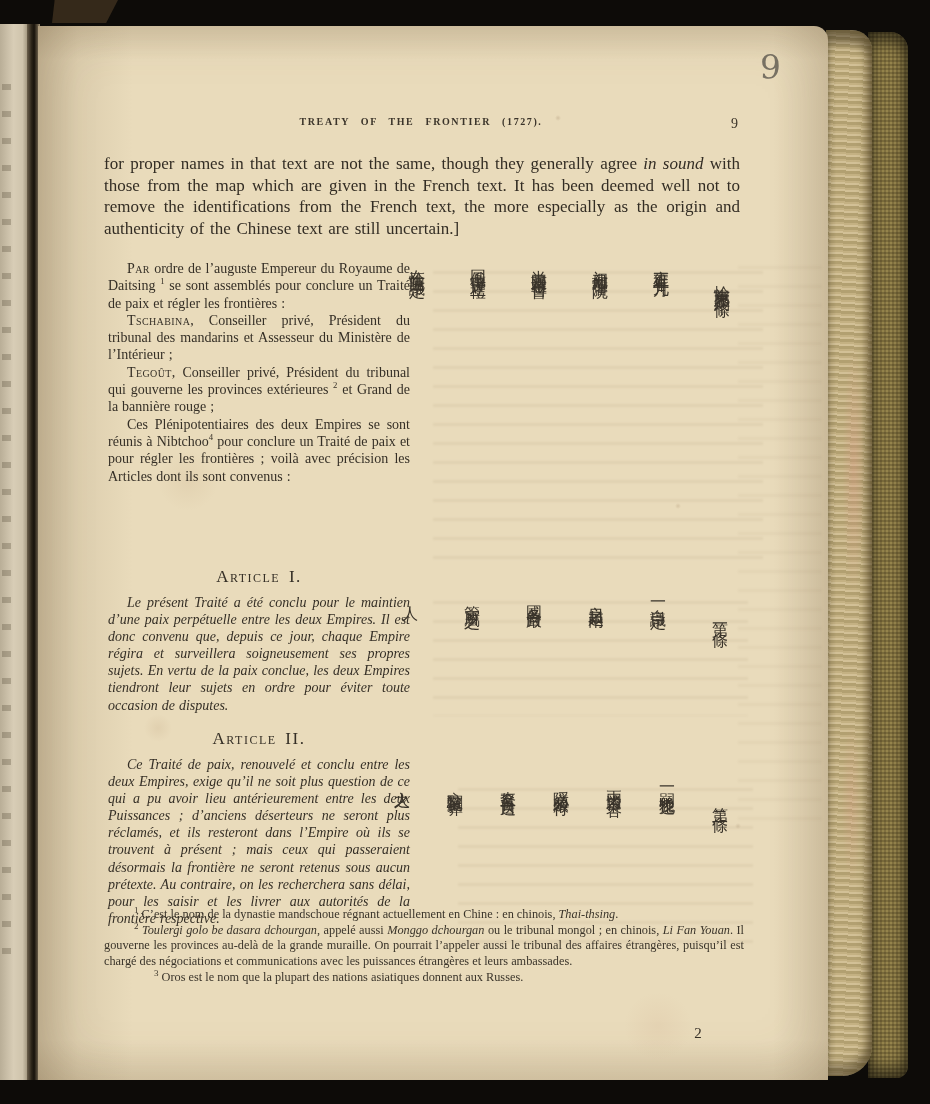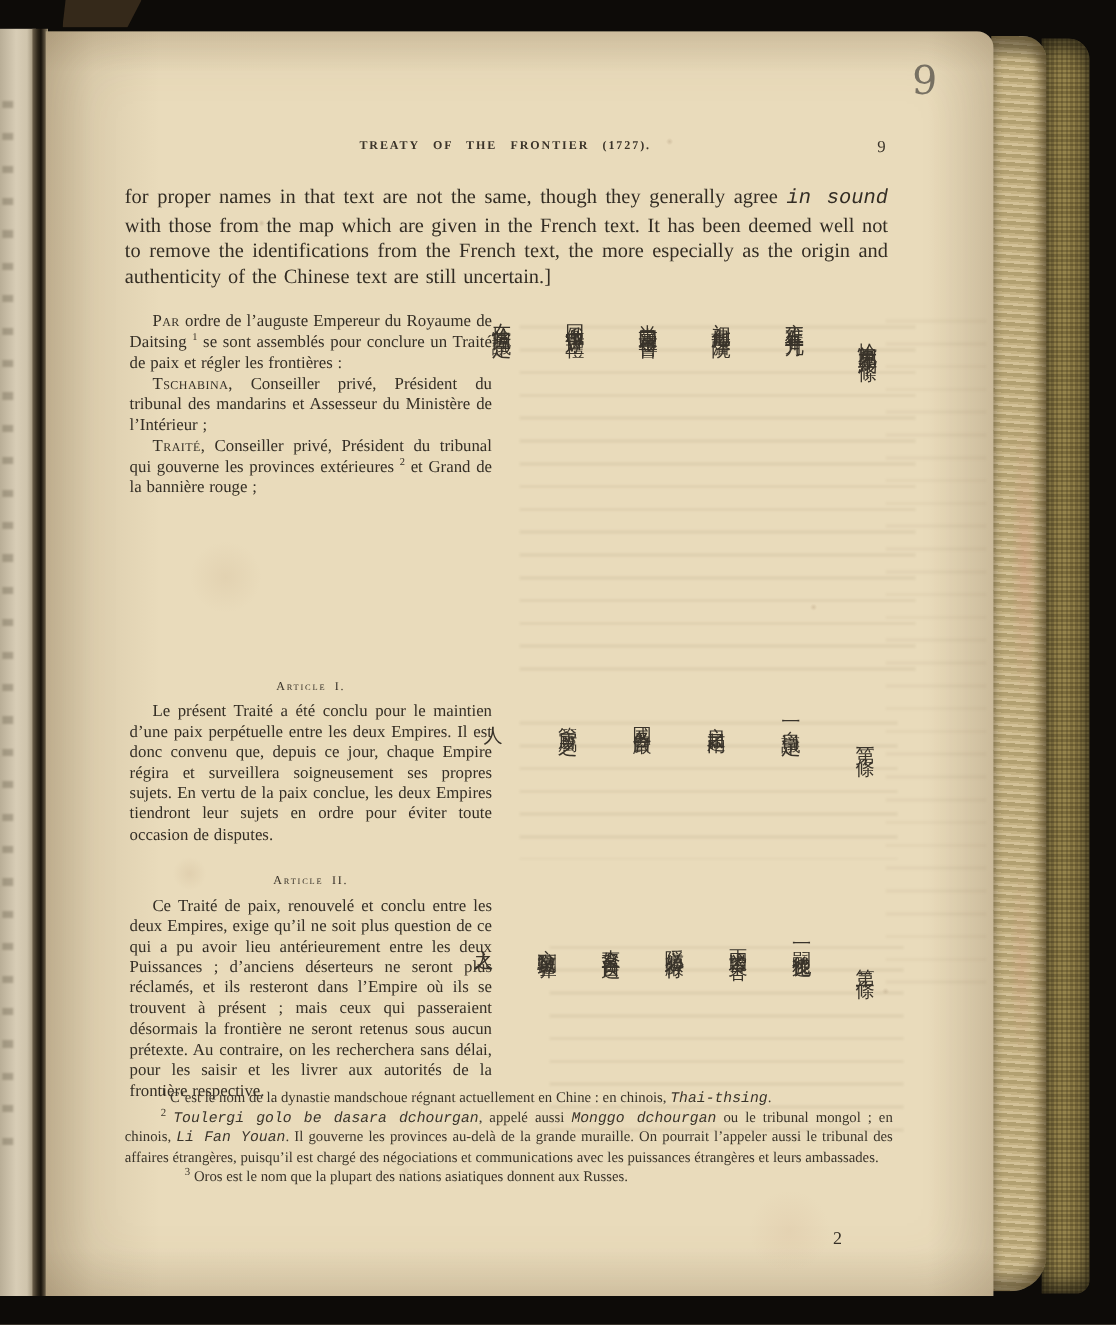--- a/index.html
+++ b/index.html
@@ -104,30 +104,30 @@
     position:absolute;left:70px;width:302px;
     font-size:14px;line-height:17.3px;text-align:justify;color:#352f26;word-spacing:.5px;
   }
   .preamble-fr{top:234px;font-family:Liberation Serif, serif;}
   .fr-p{margin:0;text-indent:19px;}
 
   .article{position:absolute;left:70px;width:302px;color:#352f26;}
   .a1{top:541px;}
   .a2{top:703px;}
   .article-heading{
-    text-align:center;font-variant:small-caps;font-size:10px;
+    text-align:center;font-variant:small-caps;font-size:17px;
     letter-spacing:1.5px;word-spacing:3px;color:#352f26;
   }
   .article-body{
     margin:7px 0 0 0;font-size:14px;line-height:17.1px;text-align:justify;
-    text-indent:19px;word-spacing:.5px;
+    text-indent:19px;word-spacing:.5px;font-style:italic;
   }
 
   .seg-smallcaps{font-variant:small-caps;letter-spacing:.4px;}
-  .seg-italic{font-style:italic;font-family:Liberation Mono, monospace;}
+  .seg-italic{font-style:italic;}
   .seg-sup{font-size:62%;vertical-align:super;line-height:0;}
 
   
   .cn-group{
     position:absolute;display:flex;flex-direction:row-reverse;justify-content:flex-start;
     color:#39332a;
   }
   .v-col{
     writing-mode:vertical-rl;text-orientation:upright;
     font-size:16px;letter-spacing:2.5px;
@@ -176,21 +176,22 @@
     <div class="hand-number" data-name="handwritten-folio-number">9</div>
 
     <div class="running-head" data-name="running-header-title">TREATY OF THE FRONTIER (1727).</div>
     <div class="rh-num" data-name="printed-page-number">9</div>
 
     <p class="intro" data-name="english-intro-paragraph"><span data-name="text-segment">for proper names in that text are not the same, though they generally agree </span><span class="seg-italic" data-name="text-segment">in sound</span><span data-name="text-segment"> with those from the map which are given in the French text.  It has been deemed well not to remove the identifications from the French text, the more especially as the origin and authenticity of the Chinese text are still uncertain.]</span></p>
 
     <div class="french-block preamble-fr" data-name="french-preamble">
         <p class="fr-p" data-name="french-paragraph"><span class="seg-smallcaps" data-name="text-segment">Par</span><span data-name="text-segment"> ordre de l’auguste Empereur du Royaume de Daitsing </span><span class="seg-sup" data-name="text-segment">1</span><span data-name="text-segment"> se sont assemblés pour conclure un Traité de paix et régler les frontières :</span></p>
         <p class="fr-p" data-name="french-paragraph"><span class="seg-smallcaps" data-name="text-segment">Tschabina</span><span data-name="text-segment">, Conseiller privé, Président du tribunal des mandarins et Assesseur du Ministère de l’Intérieur ;</span></p>
-        <p class="fr-p" data-name="french-paragraph"><span class="seg-smallcaps" data-name="text-segment">Traité</span><span data-name="text-segment">, Conseiller privé, Président du tribunal qui gouverne les provinces extérieures </span><span class="seg-sup" data-name="text-segment">2</span><span data-name="text-segment"> et Grand de la bannière rouge ;</span></p>
+        <p class="fr-p" data-name="french-paragraph"><span class="seg-smallcaps" data-name="text-segment">Tegoût</span><span data-name="text-segment">, Conseiller privé, Président du tribunal qui gouverne les provinces extérieures </span><span class="seg-sup" data-name="text-segment">2</span><span data-name="text-segment"> et Grand de la bannière rouge ;</span></p>
+        <p class="fr-p" data-name="french-paragraph"><span data-name="text-segment">Ces Plénipotentiaires des deux Empires se sont réunis à Nibtchoo</span><span class="seg-sup" data-name="text-segment">4</span><span data-name="text-segment"> pour conclure un Traité de paix et pour régler les frontières ; voilà avec précision les Articles dont ils sont convenus :</span></p>
       </div>
 
     <div class="cn-group g1" data-name="chinese-columns-preamble">
         <div class="v-col" data-name="chinese-column">恰克圖界約十一條</div>
         <div class="v-col" data-name="chinese-column">雍正五年九月</div>
         <div class="v-col" data-name="chinese-column">初七日理藩院</div>
         <div class="v-col" data-name="chinese-column">尚書圖禮善會</div>
         <div class="v-col" data-name="chinese-column">同俄官伊立禮</div>
         <div class="v-col" data-name="chinese-column">在恰克圖議定</div>
       </div>

